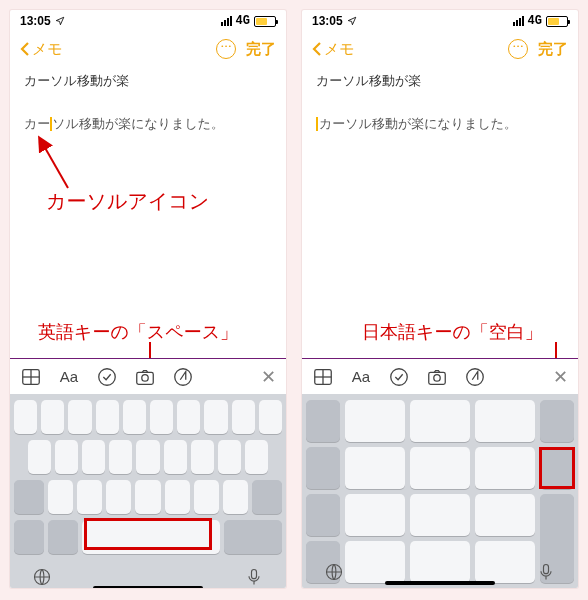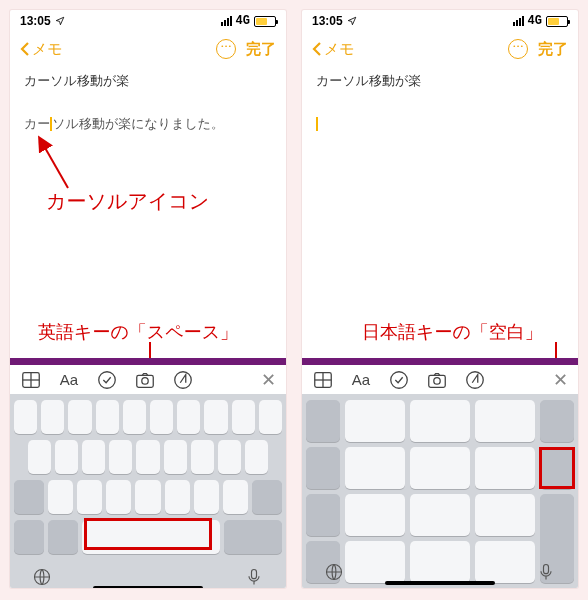--- a/index.html
+++ b/index.html
@@ -66,21 +66,21 @@
   .cursor{ display:inline-block; width:0; height:14px; border-left:2px solid #f8b500; vertical-align:middle; transform:translateY(-1px);}
 
   
   .anno{ color:#d40000; position:absolute; font-size:18px; font-weight:500; white-space:nowrap;}
   .arrow-svg{ position:absolute; overflow:visible; pointer-events:none; }
 
   
   .toolbar{
     position:absolute; left:0; right:0;
     height:36px; background:#fff;
-    border-top:7px solid #701a75;
+    border-top:1px solid #701a75;
     display:flex; align-items:center; justify-content:space-between;
     padding:0 10px;
   }
   .toolbar .left-ic{ display:flex; gap:16px; align-items:center;}
   .ticon{ width:22px; height:22px; display:flex; align-items:center; justify-content:center; color:#444;}
   .ticon svg{ width:22px; height:22px; stroke:#444; fill:none; stroke-width:1.4;}
   .toolbar .close{ color:#888; font-size:18px; }
 
   
   .kbd{
@@ -315,21 +315,21 @@
     </span>
     <span class="done-wrap">
       <span class="dots"></span>
       <span>完了</span>
     </span>
   </div>
 
   <div class="title">カーソル移動が楽</div>
 
   <div class="body-text">
-    <span class="cursor" style="margin-right:1px;"></span>
+    <span class="cursor" style="margin-right:1px;"></span><span>カーソル移動が楽になりました。</span>
   </div>
 
   <div class="anno" style="left:60px; top:310px;">日本語キーの「空白」</div>
   <svg class="arrow-svg" style="left:244px; top:332px;" width="20" height="110">
     <defs>
         <marker id="ah3" markerWidth="8" markerHeight="8" refX="4" refY="2" orient="auto">
           <path d="M0,0 L8,0 L4,8 z" fill="#d40000"></path>
         </marker>
       </defs>
     <line x1="10" y1="0" x2="10" y2="100" stroke="#d40000" stroke-width="2" marker-end="url(#ah3)"></line>

